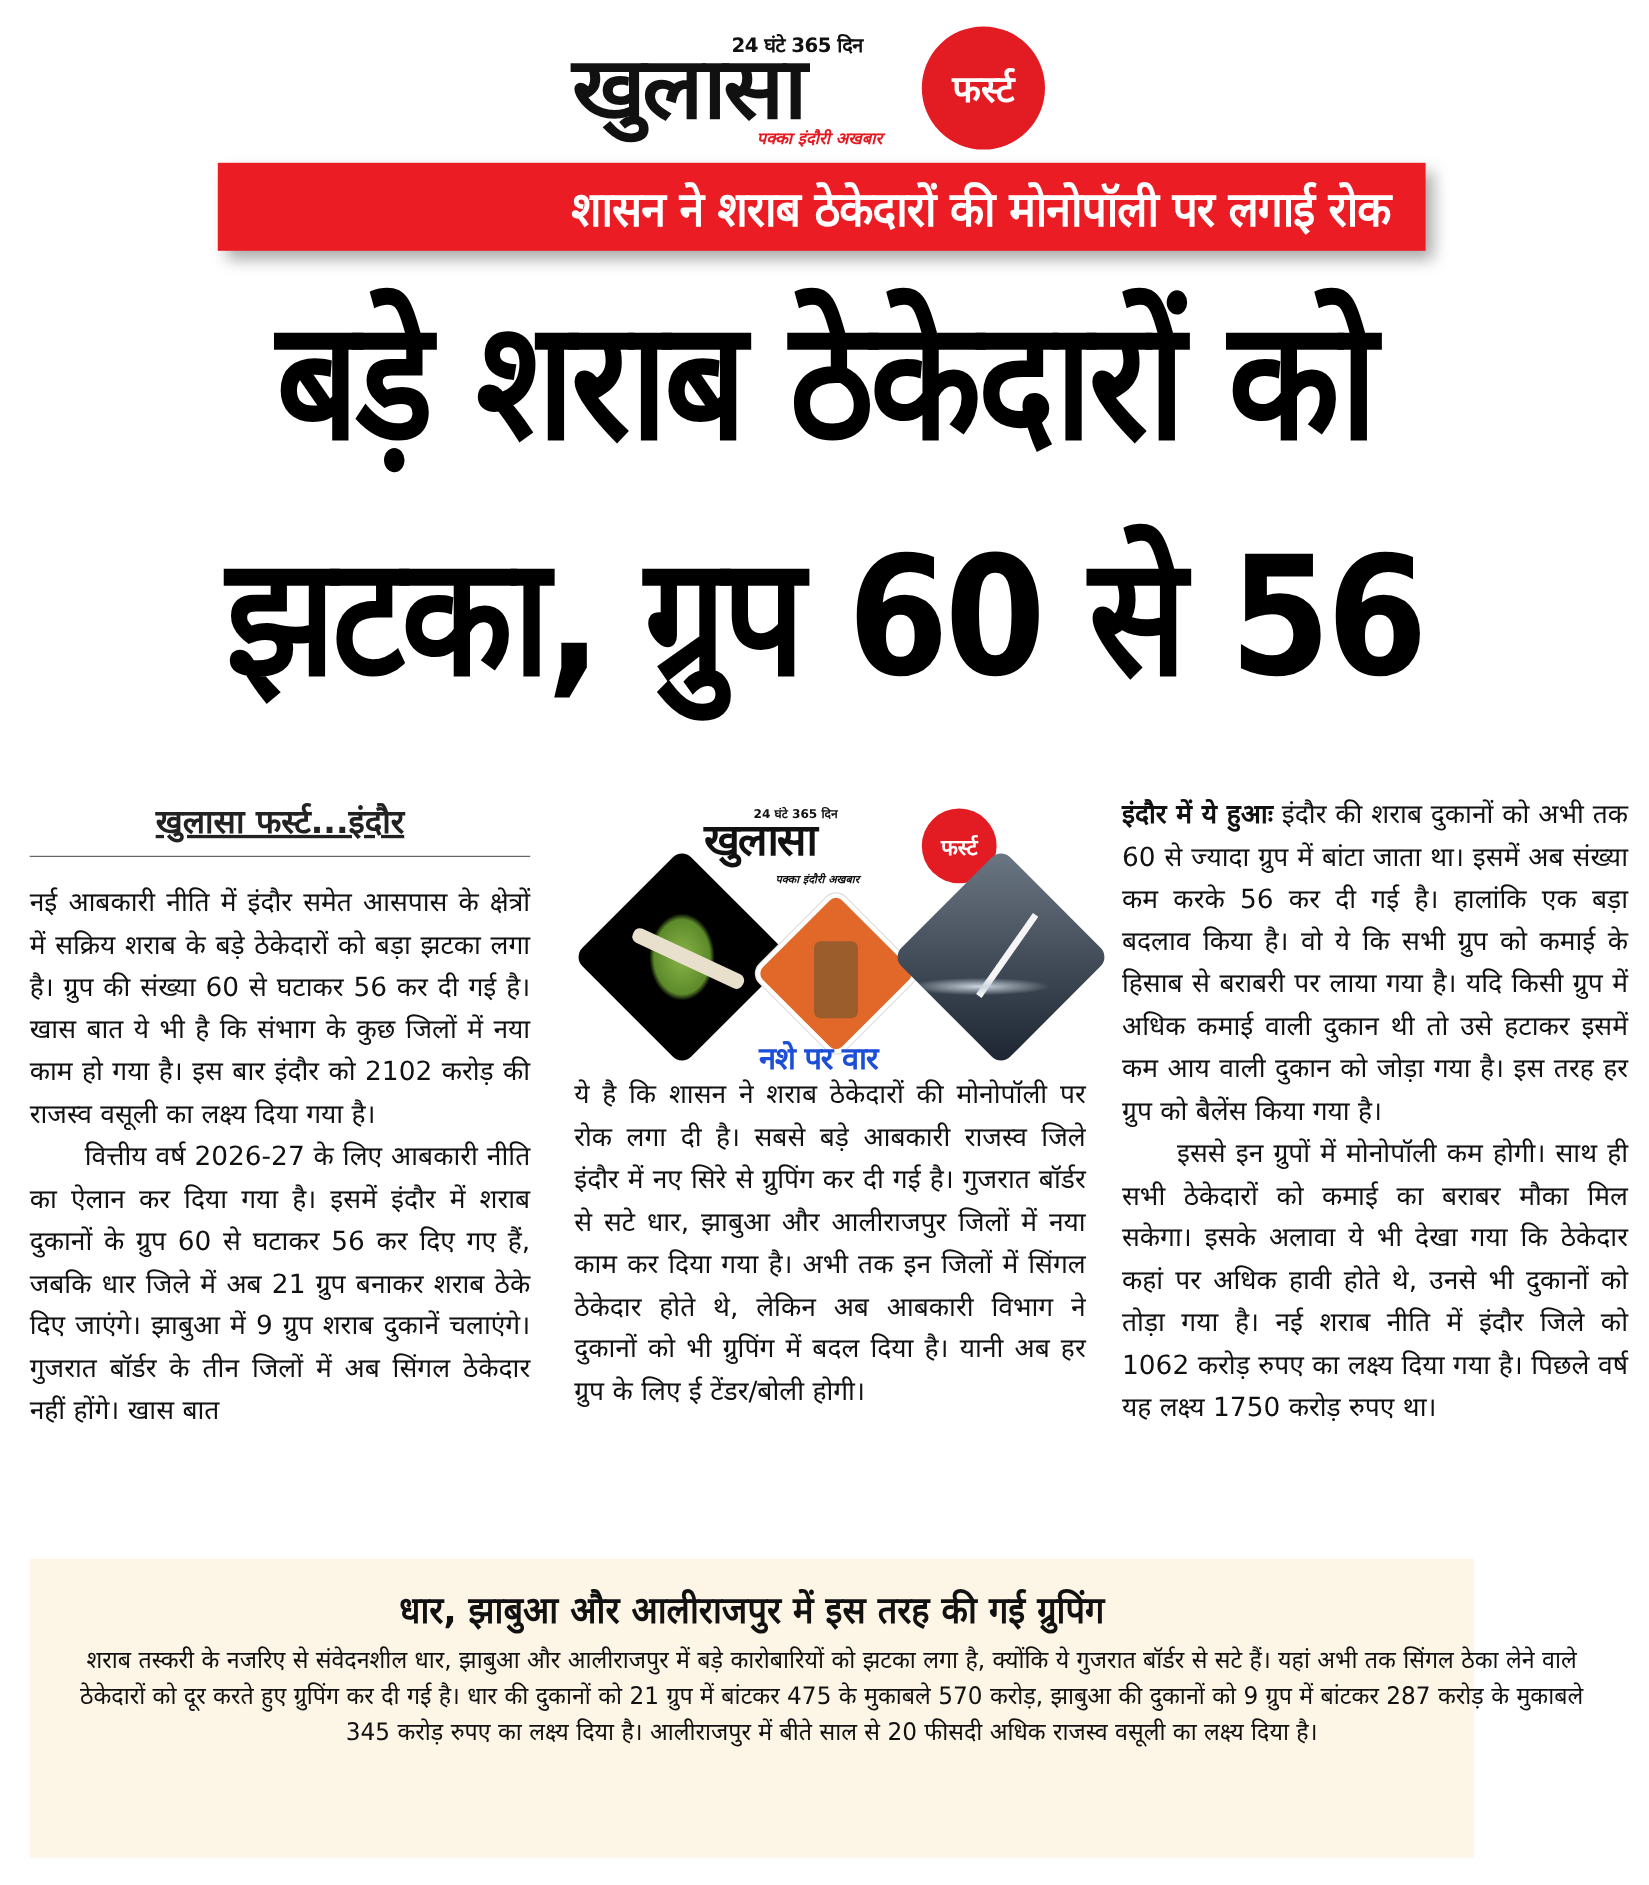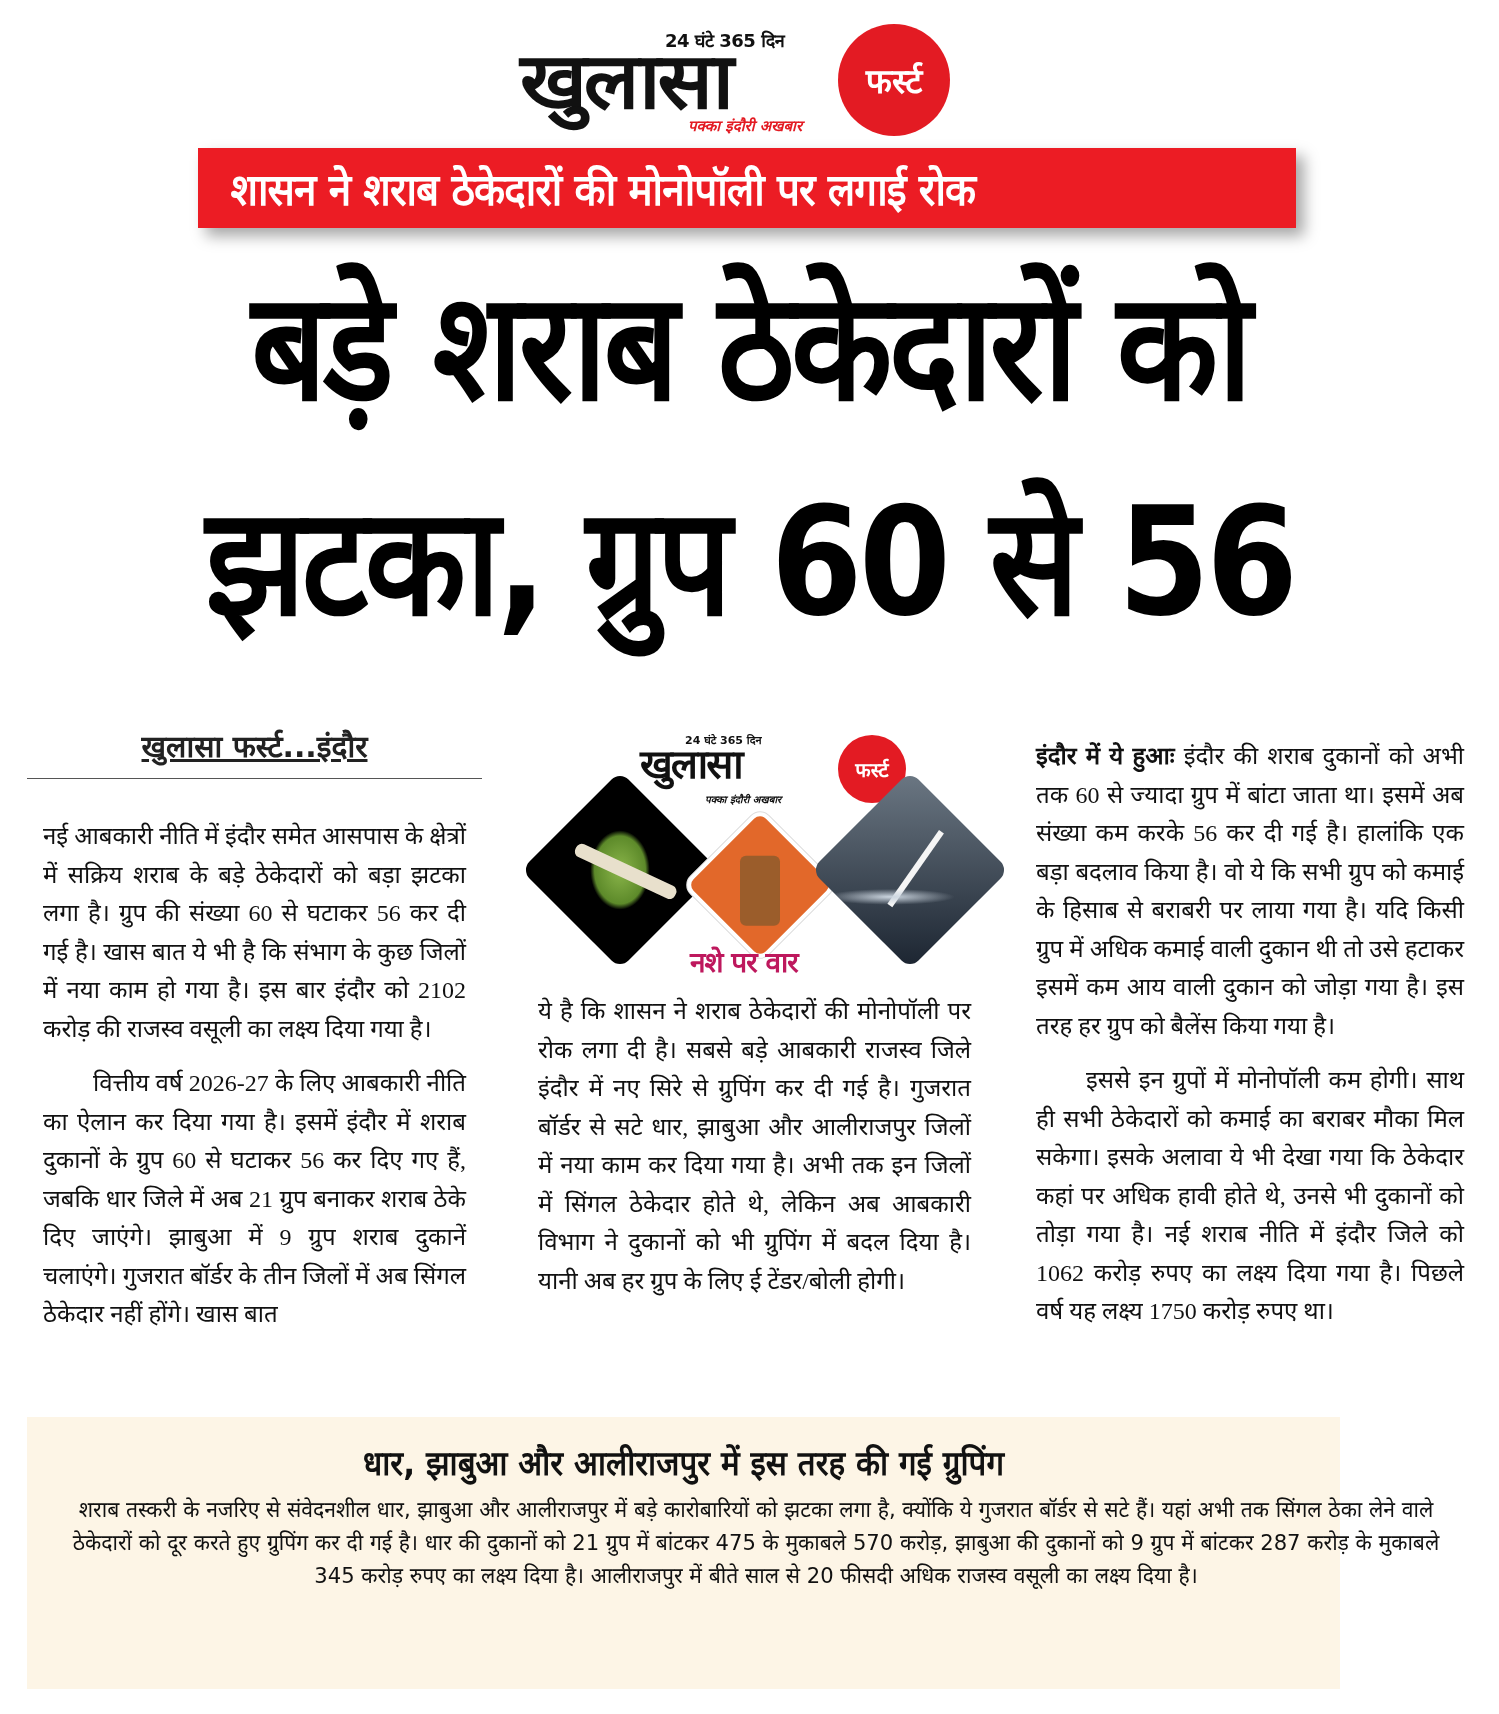--- a/index.html
+++ b/index.html
@@ -8,30 +8,30 @@
 
   
   .masthead { position: absolute; left: 520px; top: 22px; width: 440px; height: 115px; }
   .mast-tag { position: absolute; left: 145px; top: 6px; font-size: 18px; font-weight: bold; color: #111; letter-spacing: -0.5px; }
   .mast-name { position: absolute; left: 0; top: 20px; font-size: 78px; font-weight: 900; color: #111; letter-spacing: -3px; line-height: 1; font-family: "DejaVu Sans", sans-serif; transform: scaleX(1.05); transform-origin: left; }
   .mast-sub { position: absolute; left: 168px; top: 93px; font-size: 15px; font-weight: bold; color: #e31b23; font-style: italic; }
   .mast-circle { position: absolute; left: 318px; top: 2px; width: 112px; height: 112px; border-radius: 50%; background: #e31b23; display: flex; align-items: center; justify-content: center; }
   .mast-circle span { color: #fff; font-size: 34px; font-weight: bold; font-family: "DejaVu Serif", serif; }
 
   
-  .banner { position: absolute; left: 198px; top: 148px; width: 1098px; height: 80px; background: #ec1c24; box-shadow: 8px 8px 14px rgba(0,0,0,0.35); display: flex; align-items: center; justify-content: flex-start; }
+  .banner { position: absolute; left: 198px; top: 148px; width: 1098px; height: 80px; background: #ec1c24; box-shadow: 8px 8px 14px rgba(0,0,0,0.35); display: flex; align-items: center; justify-content: flex-end; }
   .banner span { color: #fff; font-size: 44px; font-weight: bold; letter-spacing: -1px; transform: scaleX(0.92); display: inline-block; }
 
   
   .headline { position: absolute; left: 20px; top: 240px; width: 1460px; text-align: center; }
   .headline div { font-size: 150px; font-weight: 900; line-height: 215px; color: #000; letter-spacing: -4px; transform: scaleX(0.88); transform-origin: center; white-space: nowrap; font-family: "DejaVu Sans", sans-serif; }
 
   
   .col { position: absolute; font-size: 24px; line-height: 38.5px; text-align: justify; color: #111; }
-  .col p { margin: 16px; font-family: Liberation Serif, serif; }
+  .col p { margin: 0; }
   .col p.indent { text-indent: 50px; }
   .col-left { left: 27px; top: 801px; width: 455px; }
   .byline { position: absolute; left: 27px; top: 725px; width: 455px; text-align: center; font-size: 30px; font-weight: bold; color: #222; padding-bottom: 12px; border-bottom: 1.5px solid #555; text-decoration: underline; }
   .col-mid { left: 522px; top: 976px; width: 465px; }
   .col-right { left: 1020px; top: 721px; width: 460px; }
   .lead-bold { font-weight: bold; }
 
   
   .graphic { position: absolute; left: 530px; top: 730px; width: 470px; height: 240px; }
   .g-tag { position: absolute; left: 155px; top: 2px; font-size: 11px; font-weight: bold; }
@@ -41,21 +41,21 @@
   .g-circle span { color: #fff; font-size: 20px; font-weight: bold; font-family: "DejaVu Serif", serif; }
   .diamond { position: absolute; width: 140px; height: 140px; transform: rotate(45deg); border-radius: 12px; overflow: hidden; }
   .d-left { left: 20px; top: 70px; background: #000; }
   .d-mid { left: 175px; top: 100px; width: 110px; height: 110px; background: #e2682a; border: 4px solid #fff; box-shadow: 0 0 0 1px #ddd; }
   .d-right { left: 310px; top: 70px; background: linear-gradient(135deg, #6c7884, #1b2430); }
   .leaf { position: absolute; left: 40px; top: 30px; width: 60px; height: 80px; background: radial-gradient(ellipse at center, #8ab54a 0%, #5d8a2a 60%, transparent 70%); transform: rotate(-45deg); }
   .joint { position: absolute; left: 20px; top: 60px; width: 110px; height: 14px; background: #e8e0cc; transform: rotate(-20deg); border-radius: 6px; }
   .bottle { position: absolute; left: 35px; top: 20px; width: 40px; height: 70px; background: #8a5a2c; opacity: 0.8; transform: rotate(-45deg); border-radius: 6px; }
   .straw { position: absolute; left: 70px; top: 20px; width: 6px; height: 90px; background: #f5f5f5; transform: rotate(-10deg); }
   .powder { position: absolute; left: 10px; top: 95px; width: 130px; height: 16px; background: radial-gradient(ellipse, #ccd6e0 0%, transparent 70%); transform: rotate(-45deg); }
-  .g-caption { position: absolute; left: 160px; top: 212px; font-size: 28px; font-weight: bold; color: #be185d; letter-spacing: -1px; }
+  .g-caption { position: absolute; left: 160px; top: 212px; font-size: 28px; font-weight: bold; color: #1d4ed8; letter-spacing: -1px; }
 
   
   .box { position: absolute; left: 27px; top: 1417px; width: 1313px; height: 272px; background: #fdf5e6; }
   .box-title { position: absolute; left: 0; top: 22px; width: 100%; text-align: center; font-size: 34px; font-weight: bold; color: #111; transform: scaleX(0.92); }
   .box-text { position: absolute; left: 14px; top: 76px; width: 1430px; text-align: center; font-size: 22px; line-height: 33px; color: #111; transform: scaleX(0.96); transform-origin: center; }
 </style>
 </head>
 <body>
 
 <div class="masthead">

